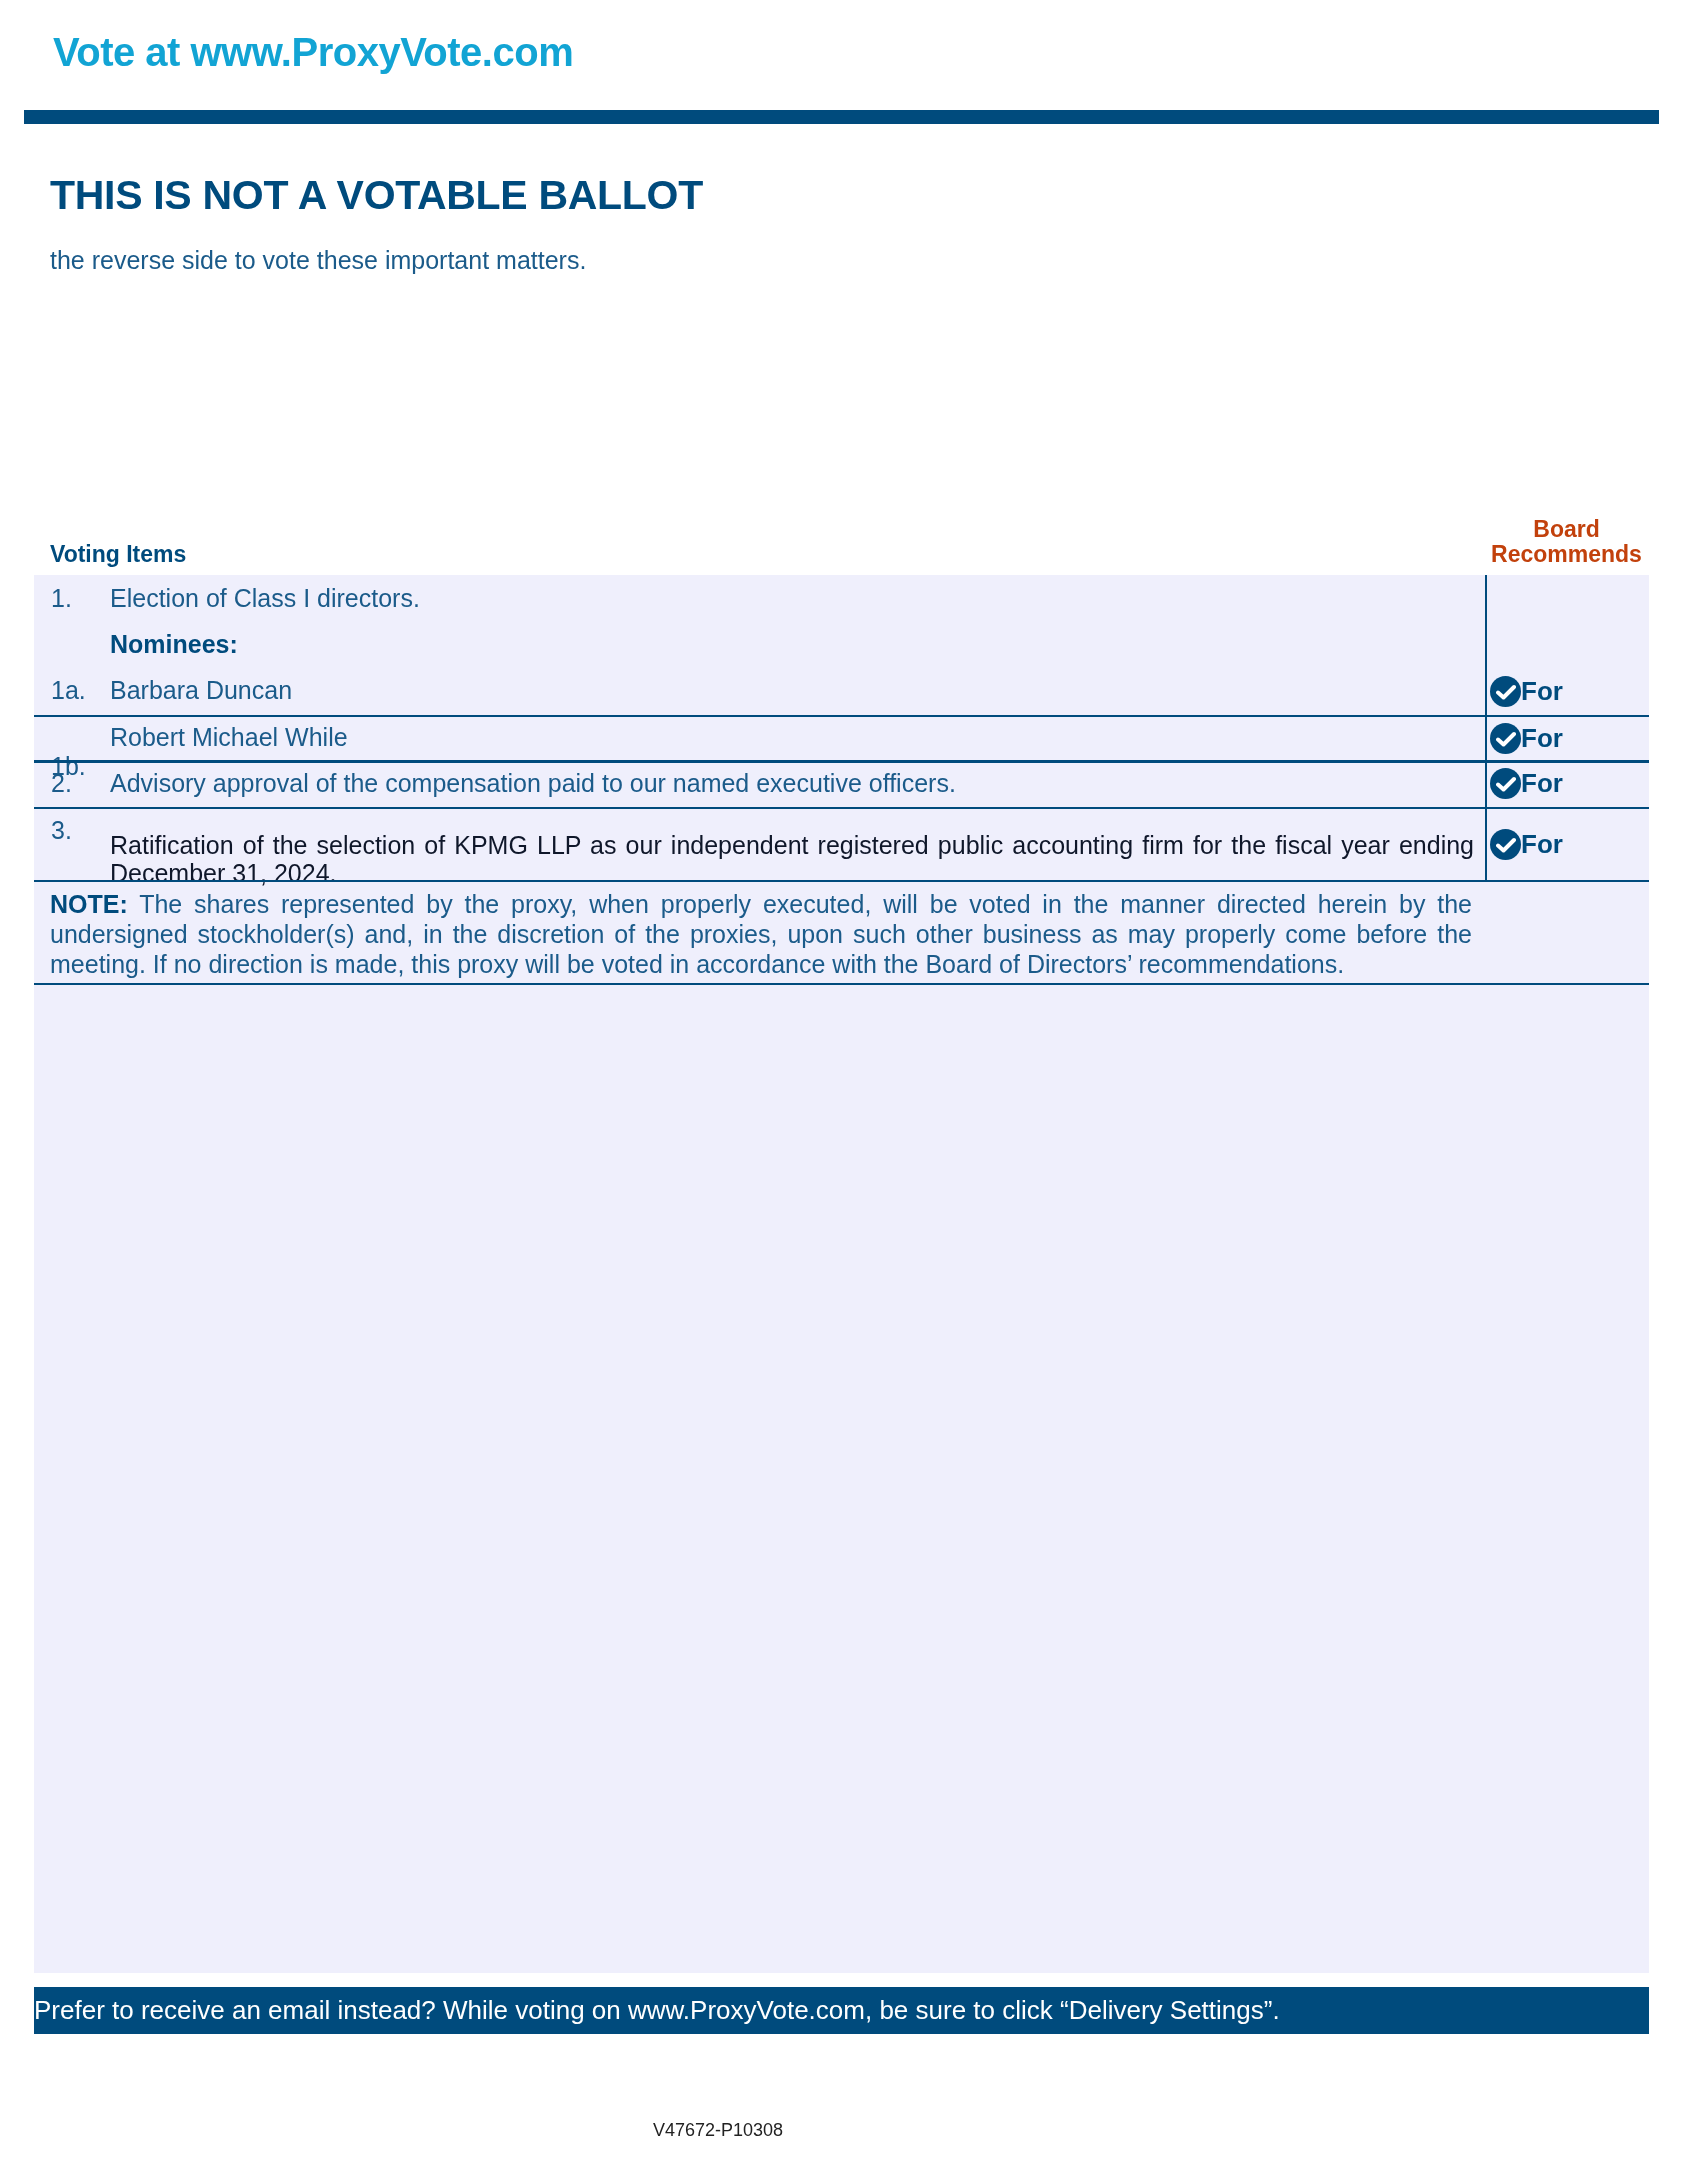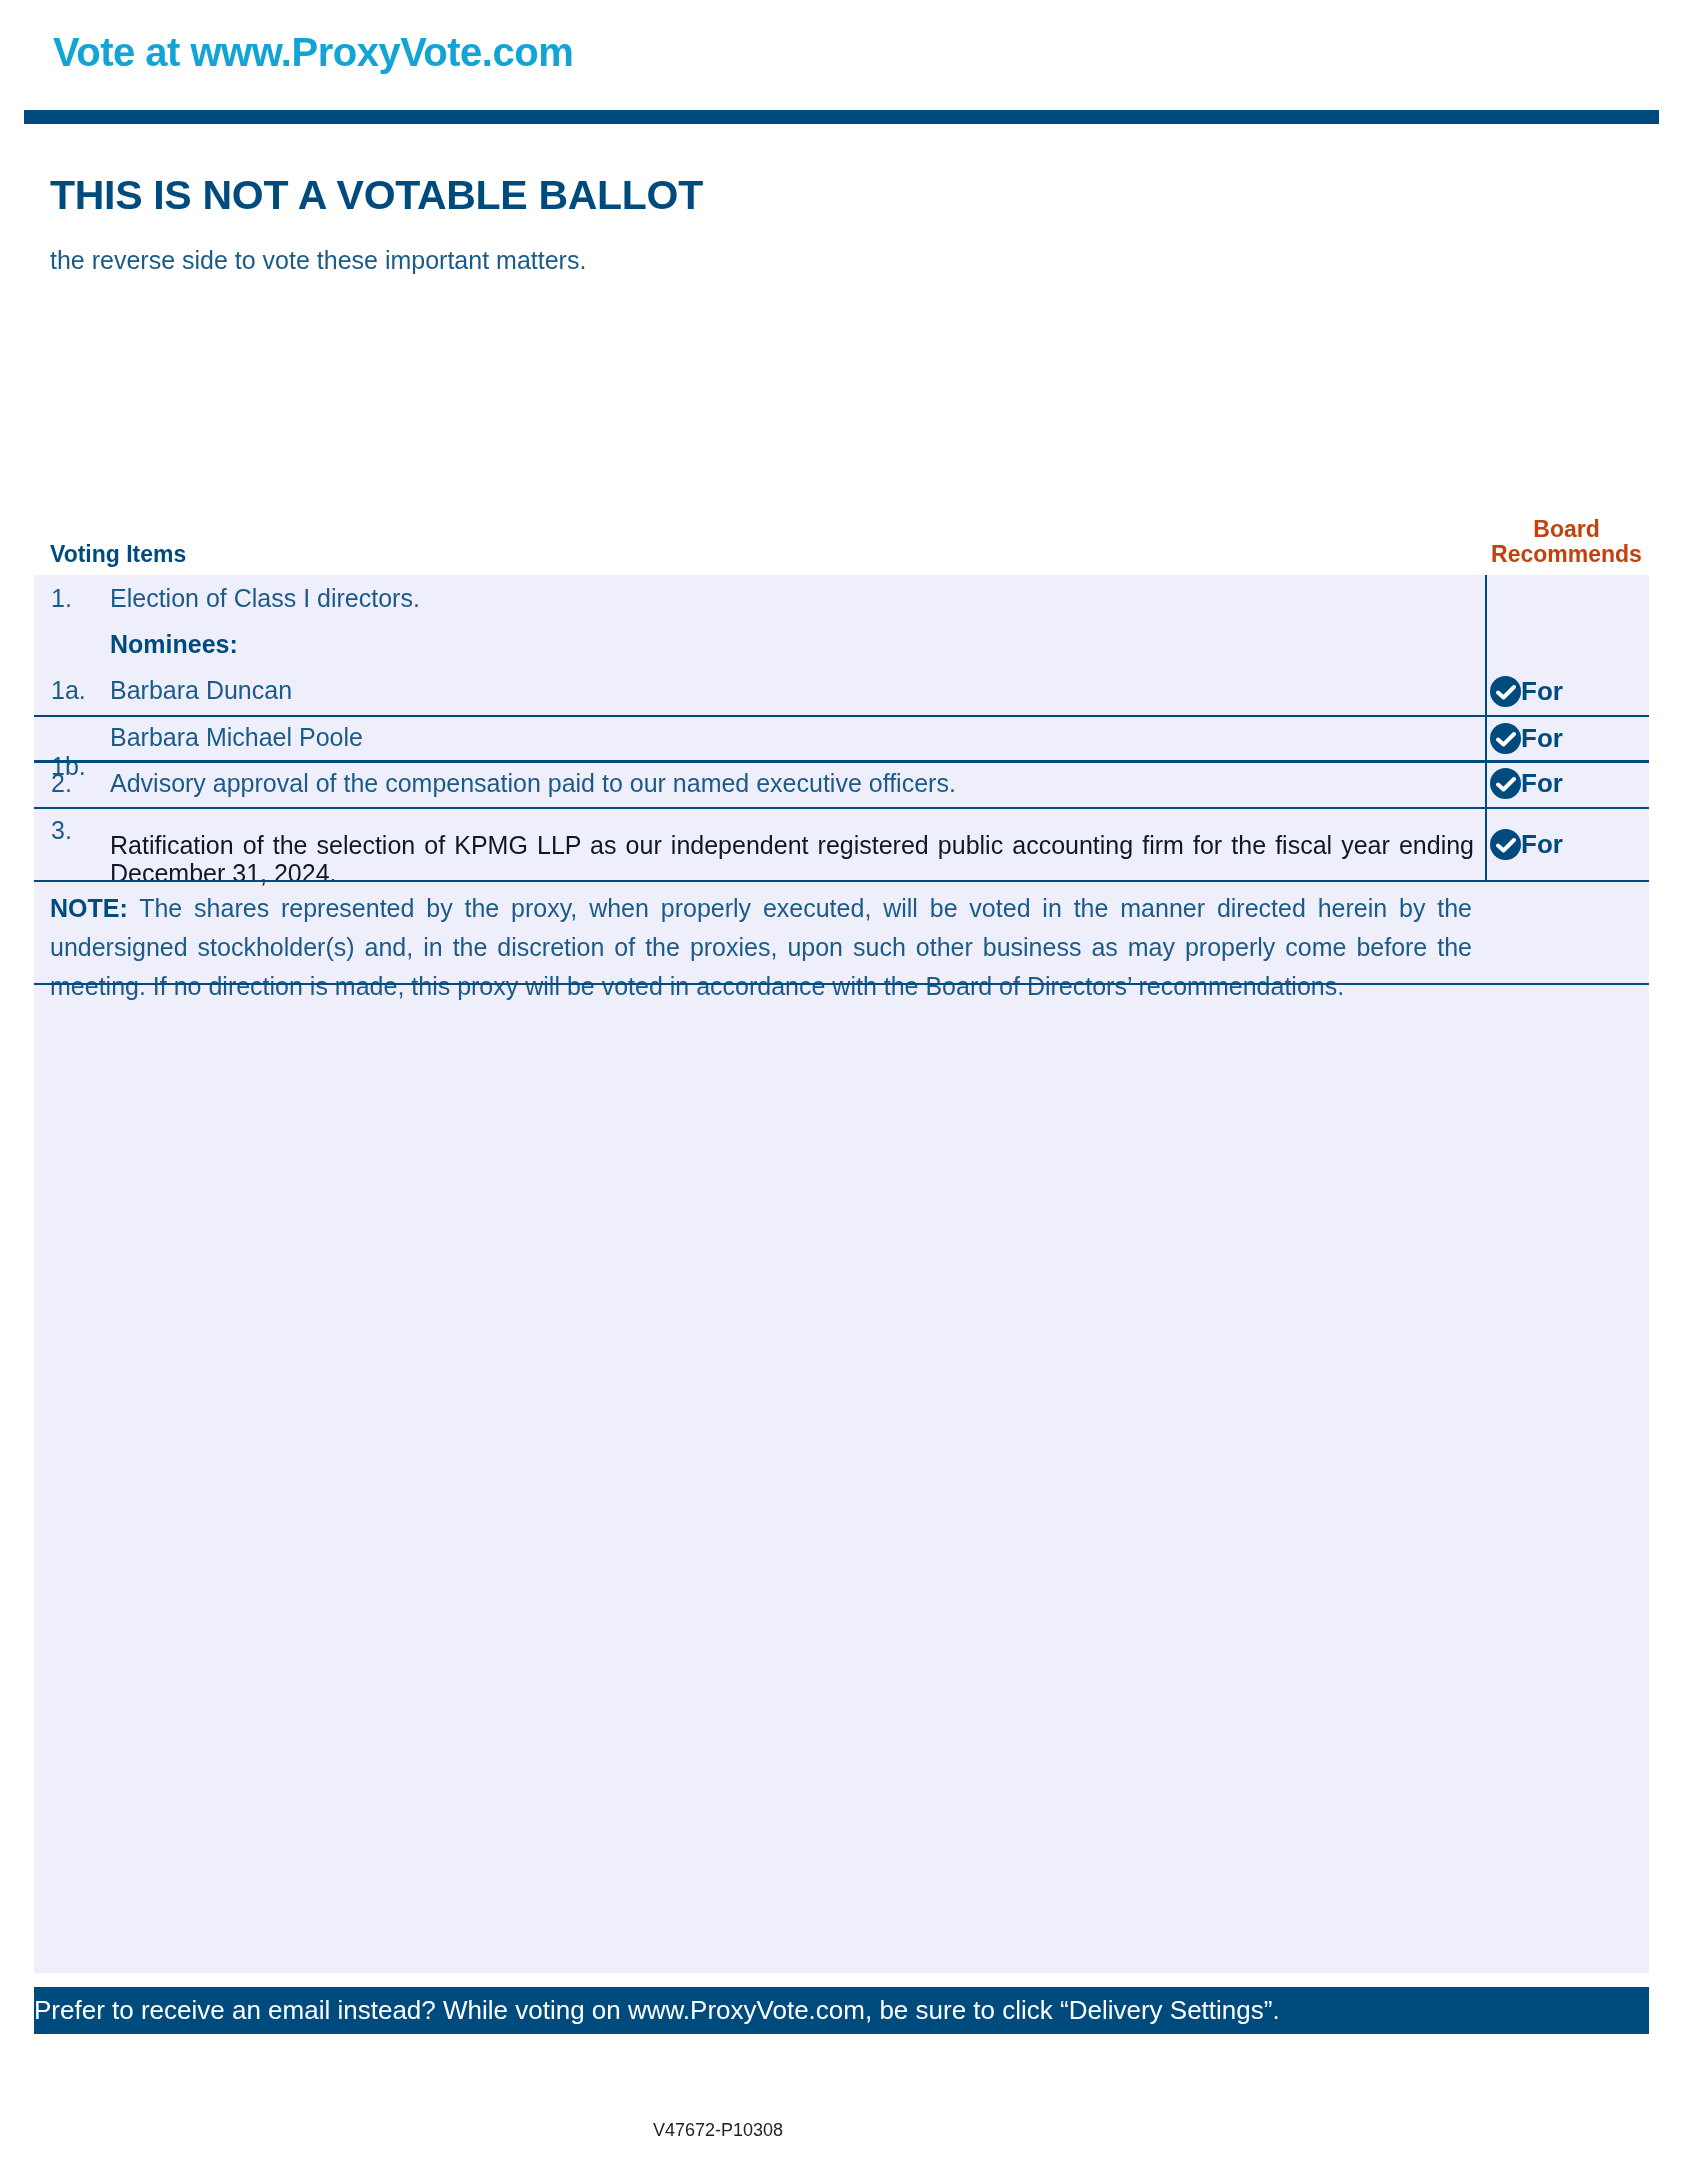--- a/index.html
+++ b/index.html
@@ -35,21 +35,21 @@
   .nominees { position:absolute; left:110px; font-size:25px; font-weight:bold; color:#004b7d; }
   .rec { position:absolute; left:1490px; display:flex; align-items:center; }
   .check {
     width:31px; height:31px; border-radius:50%; background:#004b7d;
     display:flex; align-items:center; justify-content:center;
   }
   .rec-label { font-size:26px; font-weight:bold; color:#004b7d; }
   .justify { text-align:justify; text-align-last:left; }
   #item3-text { left:110px; top:816px; width:1364px; font-size:25px; line-height:28px; color:#0f172a; white-space:normal;margin-top:15px; }
   #note {
-    left:50px; top:889px; width:1422px; font-size:25px; line-height:39px; color:#1b5b8a;
+    left:50px; top:889px; width:1422px; font-size:25px; line-height:30px; color:#1b5b8a;
     text-align:justify;
   }
   #note b { color:#004b7d; }
   #banner {
     left:34px; top:1987px; width:1615px; height:47px; background:#004b7d;
     color:#ffffff; font-size:26px; display:flex; align-items:center; justify-content:flex-start;
   }
   #doc-code { left:653px; top:2120px; font-size:18px; color:#222222; font-family:"Liberation Sans", sans-serif; }
 </style>
 </head>
@@ -82,21 +82,21 @@
   <span class="check">
     <svg width="20" height="16" viewBox="0 0 20 16">
         <path d="M2 8.5 L7.5 13.5 L18 3" fill="none" stroke="#ffffff" stroke-width="4" stroke-linecap="round" stroke-linejoin="round"></path>
       </svg>
   </span>
   <span class="rec-label">For</span>
 </div>
 <div class="hline" style="top:715px;"></div>
 
 <div class="num" style="top:752px;">1b.</div>
-<div class="row-text" style="left:110px;top:723px;">Barbara Michael Poole</div>
+<div class="row-text" style="left:110px;top:723px;">Robert Michael While</div>
 <div class="rec" style="top:723px;">
   <span class="check">
     <svg width="20" height="16" viewBox="0 0 20 16">
         <path d="M2 8.5 L7.5 13.5 L18 3" fill="none" stroke="#ffffff" stroke-width="4" stroke-linecap="round" stroke-linejoin="round"></path>
       </svg>
   </span>
   <span class="rec-label">For</span>
 </div>
 <div class="hline" style="top:760px;height:3px;"></div>
 

